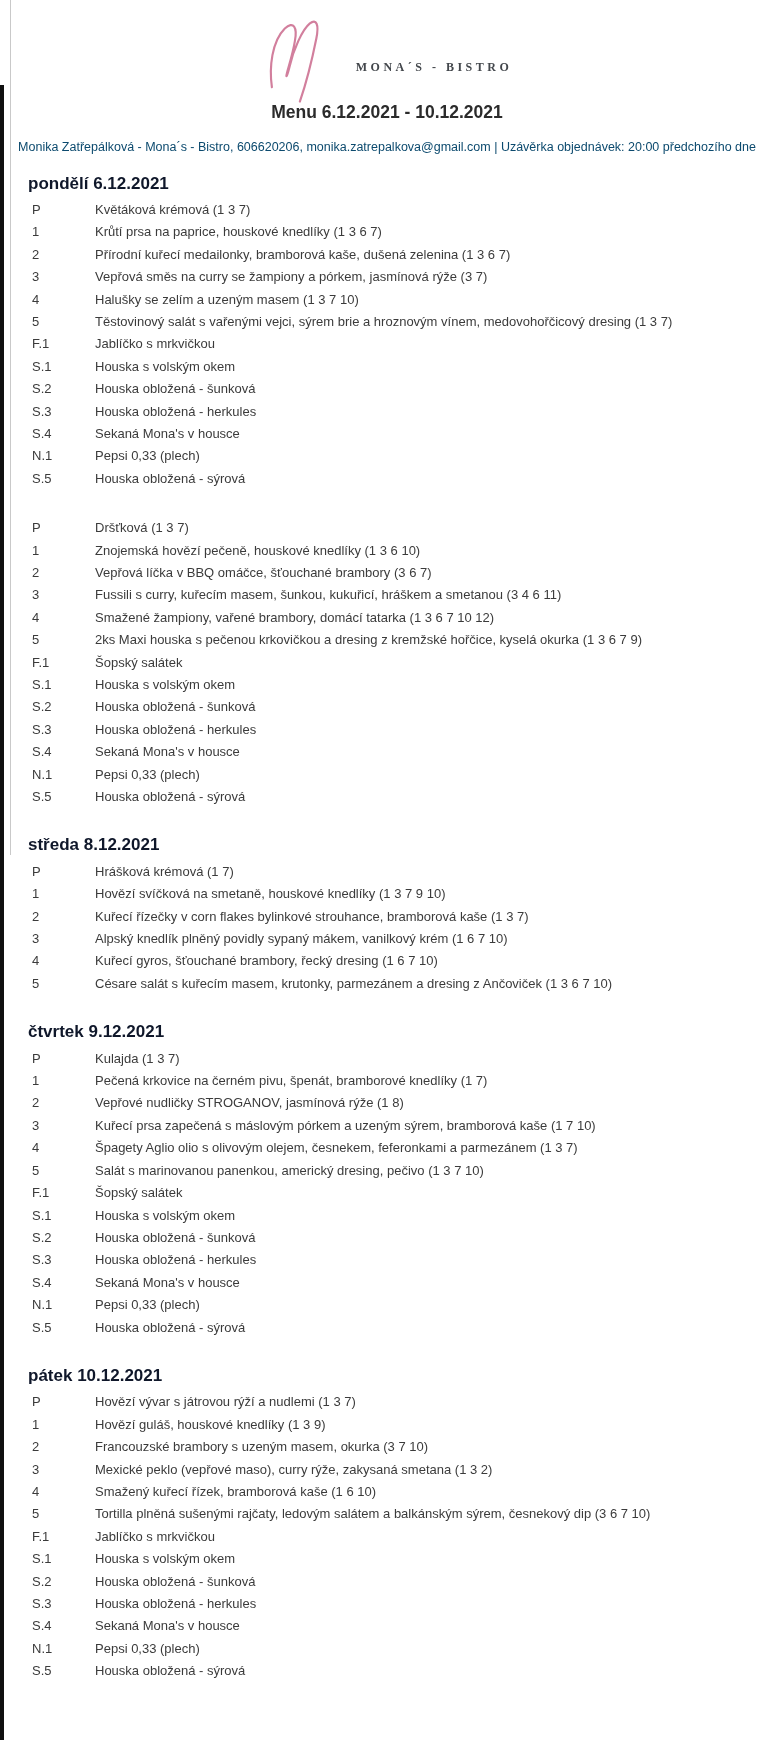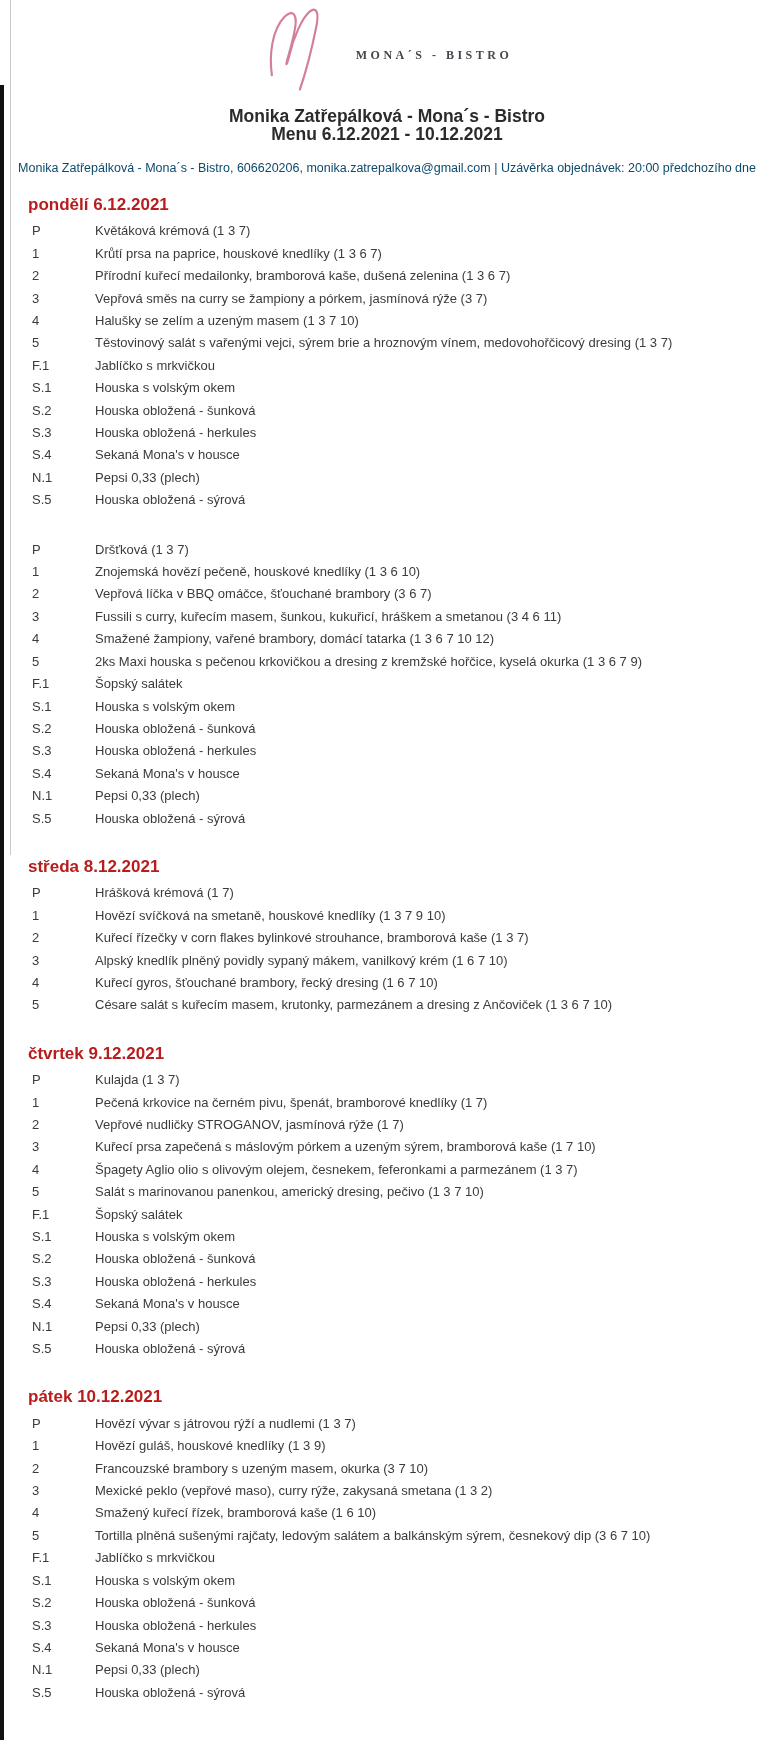--- a/index.html
+++ b/index.html
@@ -15,21 +15,21 @@
   
   .edge-black {
     position: absolute; left: 0; top: 85px; width: 4px; height: 1655px;
     background: #101010;
   }
   .edge-gray {
     position: absolute; left: 10px; top: 0; width: 1px; height: 855px;
     background: #c9c9c9;
   }
 
-  header { padding-top: 4px; text-align: center; }
+  header { padding-top: 16px; text-align: center; }
   .logo-row {
     display: flex; align-items: center; justify-content: center;
     gap: 14px; height: 88px;
   }
   .logo-m { width: 80px; height: 86px; display: block; }
   .brand {
     font-family: "Liberation Serif", serif;
     font-size: 12px; letter-spacing: 3.5px;
     color: #43474c; font-weight: 600;
     position: relative; top: 7px;
@@ -43,21 +43,21 @@
   .subtitle { margin-top: 0; }
   .contact {
     font-size: 12.5px; color: #0c4a6e; margin: 18px 0 0 0; line-height: 1.2;
     white-space: nowrap;
   }
 
   main { padding: 0 10px 0 28px; }
   .day { margin-top: 27px; }
   .day:first-child { margin-top: 19px; }
   .day-heading {
-    font-size: 17px; font-weight: bold; color: #b91c1c;
+    font-size: 17px; font-weight: bold; color: #0f172a;
     margin: 0 0 5px 0; line-height: 1.2;
   }
   .item-row {
     display: flex; align-items: baseline;
     font-size: 13px; line-height: 22.4px; color: #3b3b3b;
   }
   .item-code { flex: none; width: 43px; padding-left: 4px; }
   .item-text { flex: 1; white-space: nowrap; margin-left: 20px; }
 </style>
 </head>
@@ -74,21 +74,20 @@
                  C 4 70, 8 34, 26 16
                  C 38 5, 44 14, 40 34
                  C 37 52, 31 70, 29 78
                  C 27 86, 29 84, 33 68
                  C 38 46, 50 18, 61 9
                  C 70 2, 74 10, 70 30
                  C 64 60, 56 92, 47 118" fill="none" stroke-width="3" stroke-linecap="round" stroke="#d27f9d"></path>
       </svg>
       <span class="brand">MONA´S - BISTRO</span>
     </div>
-    <h1 class="title">Monika Zatřepálková - Mona´s - Bistro</h1>
     <h1 class="subtitle">Menu 6.12.2021 - 10.12.2021</h1>
     <p class="contact">Monika Zatřepálková - Mona´s - Bistro, 606620206, monika.zatrepalkova@gmail.com  |  Uzávěrka objednávek: 20:00 předchozího dne</p>
   </header>
 
   <main>
       <section class="day">
         <h2 class="day-heading">pondělí 6.12.2021</h2>
         <div class="item-row">
           <span class="item-code">P</span>
           <span class="item-text">Květáková krémová (1 3 7)</span>
@@ -228,21 +227,21 @@
         <div class="item-row">
           <span class="item-code">P</span>
           <span class="item-text">Kulajda (1 3 7)</span>
         </div>
         <div class="item-row">
           <span class="item-code">1</span>
           <span class="item-text">Pečená krkovice na černém pivu, špenát, bramborové knedlíky (1 7)</span>
         </div>
         <div class="item-row">
           <span class="item-code">2</span>
-          <span class="item-text">Vepřové nudličky STROGANOV, jasmínová rýže (1 7)</span>
+          <span class="item-text">Vepřové nudličky STROGANOV, jasmínová rýže (1 8)</span>
         </div>
         <div class="item-row">
           <span class="item-code">3</span>
           <span class="item-text">Kuřecí prsa zapečená s máslovým pórkem a uzeným sýrem, bramborová kaše (1 7 10)</span>
         </div>
         <div class="item-row">
           <span class="item-code">4</span>
           <span class="item-text">Špagety Aglio olio s olivovým olejem, česnekem, feferonkami a parmezánem (1 3 7)</span>
         </div>
         <div class="item-row">

